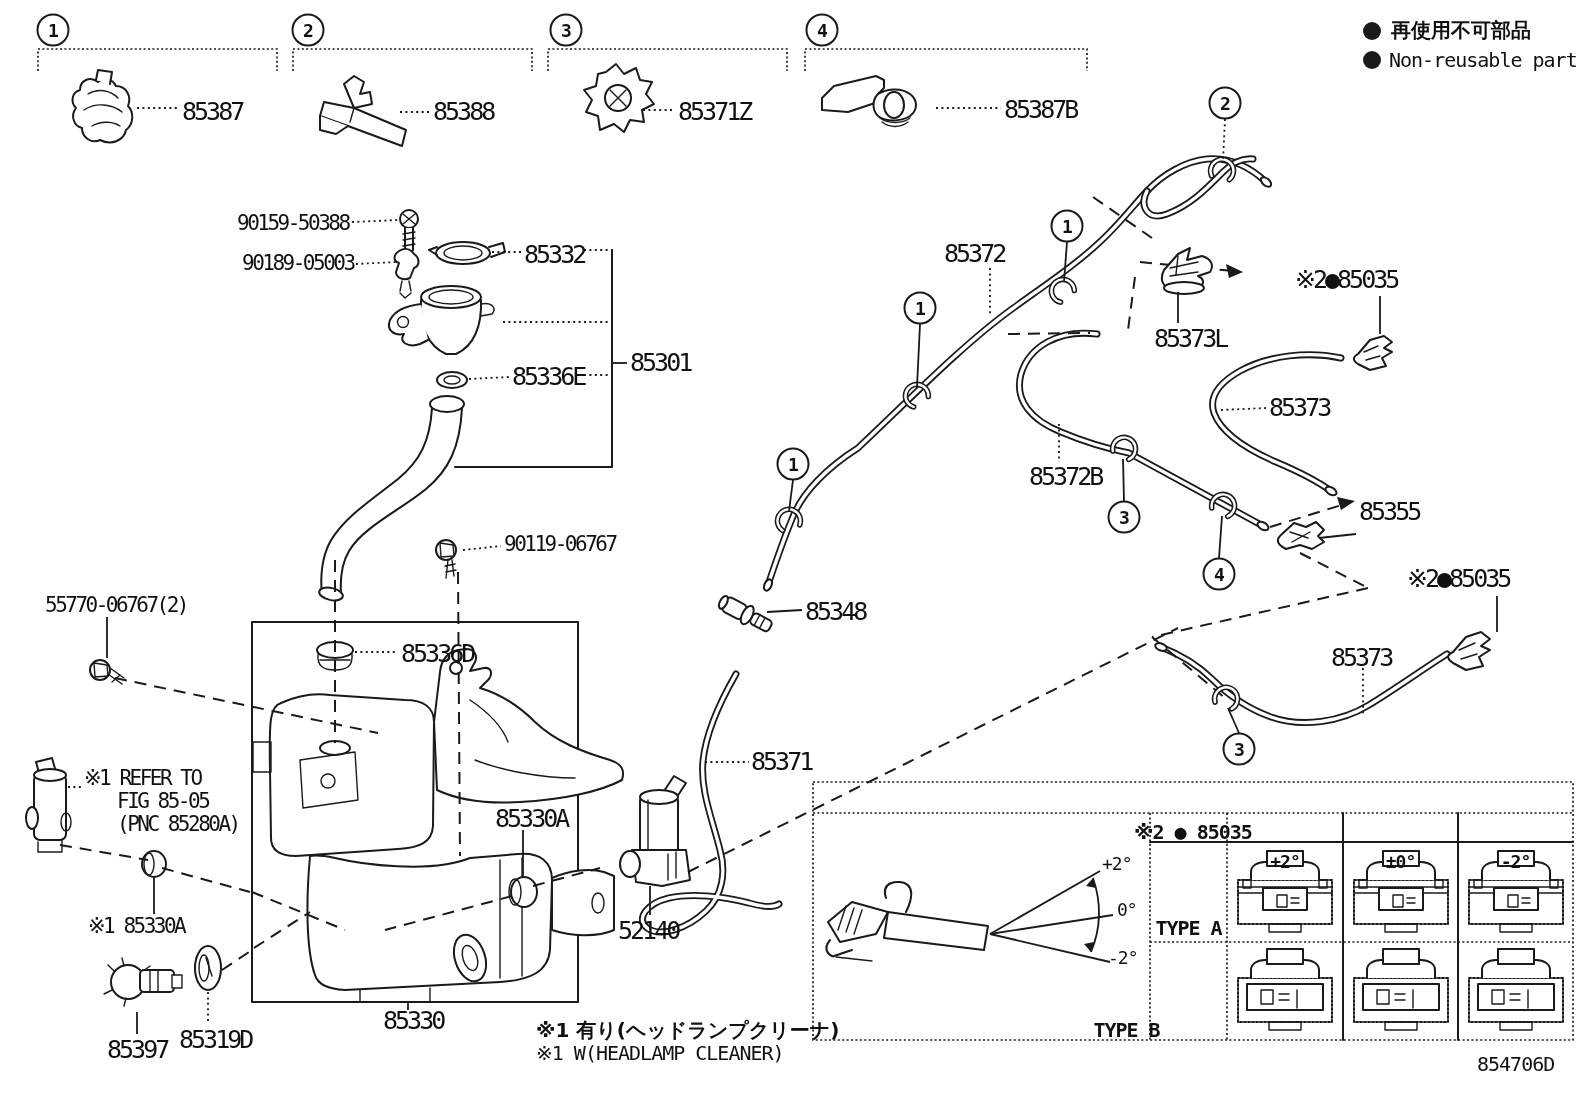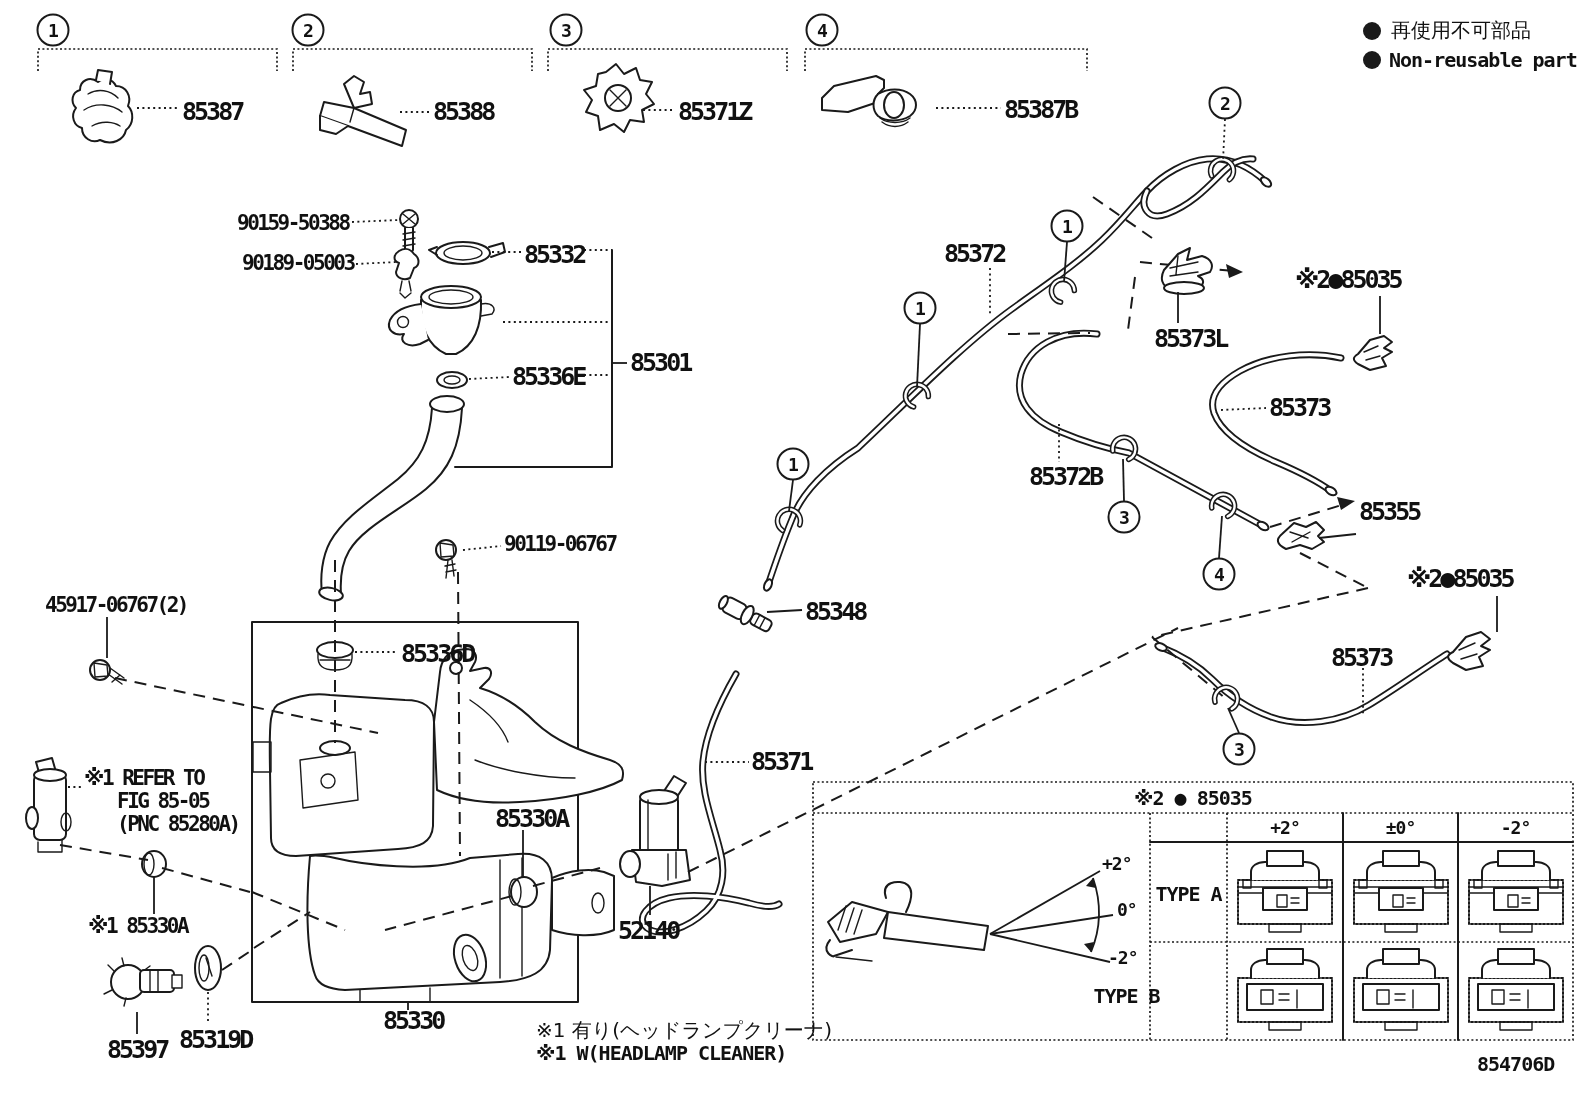--- a/index.html
+++ b/index.html
@@ -12,29 +12,29 @@
   .fillw{fill:#ffffff;}
   .fillb{fill:#1a1a1a;stroke:none;}
   .tube-o{stroke:#1a1a1a;fill:none;stroke-width:7;stroke-linecap:round;}
   .tube-i{stroke:#ffffff;fill:none;stroke-width:3.4;stroke-linecap:round;}
   .ring-o{stroke:#1a1a1a;fill:none;stroke-width:5.5;stroke-linecap:round;}
   .ring-i{stroke:#ffffff;fill:none;stroke-width:2.4;stroke-linecap:round;}
   .dash{stroke:#1a1a1a;fill:none;stroke-width:2;stroke-dasharray:12 8;}
   .dot{stroke:#1a1a1a;fill:none;stroke-width:1.8;stroke-dasharray:2 3.4;}
   .sol{stroke:#1a1a1a;fill:none;stroke-width:1.8;}
   .stip{stroke:#1a1a1a;fill:none;stroke-width:1.7;stroke-dasharray:2 2.4;}
-  .lbl{position:absolute;line-height:1;font-weight:bold;white-space:nowrap;}
+  .lbl{position:absolute;line-height:1;font-weight:normal;white-space:nowrap;}
   .big{font-size:25px;letter-spacing:-3px;}
   .mid{font-size:21px;letter-spacing:-2.5px;}
-  .jp{font-size:20px;letter-spacing:0px;font-family:"DejaVu Sans",sans-serif;font-weight:normal;}
+  .jp{font-size:20px;letter-spacing:0px;font-family:"DejaVu Sans",sans-serif;font-weight:bold;}
   .en20{font-size:20px;letter-spacing:-1px;}
   .deg{font-size:18px;letter-spacing:-1px;}
   .cnum{position:absolute;width:31px;height:31px;text-align:center;line-height:31px;
         font-size:18px;font-weight:bold;letter-spacing:0;}
-  .cell{position:absolute;text-align:center;font-weight:bold;}
+  .cell{position:absolute;text-align:center;font-weight:bold;margin-top:34px;}
 </style>
 </head>
 <body>
 
 <div class="stage">
 
 <svg width="1592" height="1099" viewBox="0 0 1592 1099">
   <defs>
     <path id="h_main" d="M768,585 C779,552 785,536 792,519 C802,492 828,467 858,448 C905,404 962,345 1012,309 C1048,283 1078,263 1102,240 C1122,221 1132,207 1147,191 C1163,174 1186,161 1207,159 C1231,157 1250,167 1266,182"></path>
     <path id="h_fold" d="M1147,191 C1139,207 1148,221 1167,214 C1191,205 1206,189 1223,172 C1233,162 1243,158 1253,159"></path>
@@ -445,21 +445,21 @@
 
 <div class="lbl jp" style="left:1391px;top:20px">再使用不可部品</div>
 <div class="lbl en20" style="left:1389px;top:50px">Non-reusable part</div>
 
 <div class="lbl mid" style="left:237px;top:213px">90159-50388</div>
 <div class="lbl mid" style="left:242px;top:253px">90189-05003</div>
 <div class="lbl big" style="left:524px;top:242px">85332</div>
 <div class="lbl big" style="left:630px;top:350px">85301</div>
 <div class="lbl big" style="left:512px;top:364px">85336E</div>
 <div class="lbl mid" style="left:504px;top:534px">90119-06767</div>
-<div class="lbl mid" style="left:45px;top:595px">45917-06767(2)</div>
+<div class="lbl mid" style="left:45px;top:595px">55770-06767(2)</div>
 <div class="lbl big" style="left:401px;top:641px">85336D</div>
 
 <div class="lbl mid" style="left:84px;top:768px">※1 REFER TO</div>
 <div class="lbl mid" style="left:117px;top:791px">FIG 85-05</div>
 <div class="lbl mid" style="left:117px;top:814px">(PNC 85280A)</div>
 
 <div class="lbl mid" style="left:88px;top:916px">※1 85330A</div>
 <div class="lbl big" style="left:495px;top:806px">85330A</div>
 <div class="lbl big" style="left:107px;top:1037px">85397</div>
 <div class="lbl big" style="left:179px;top:1027px">85319D</div>

